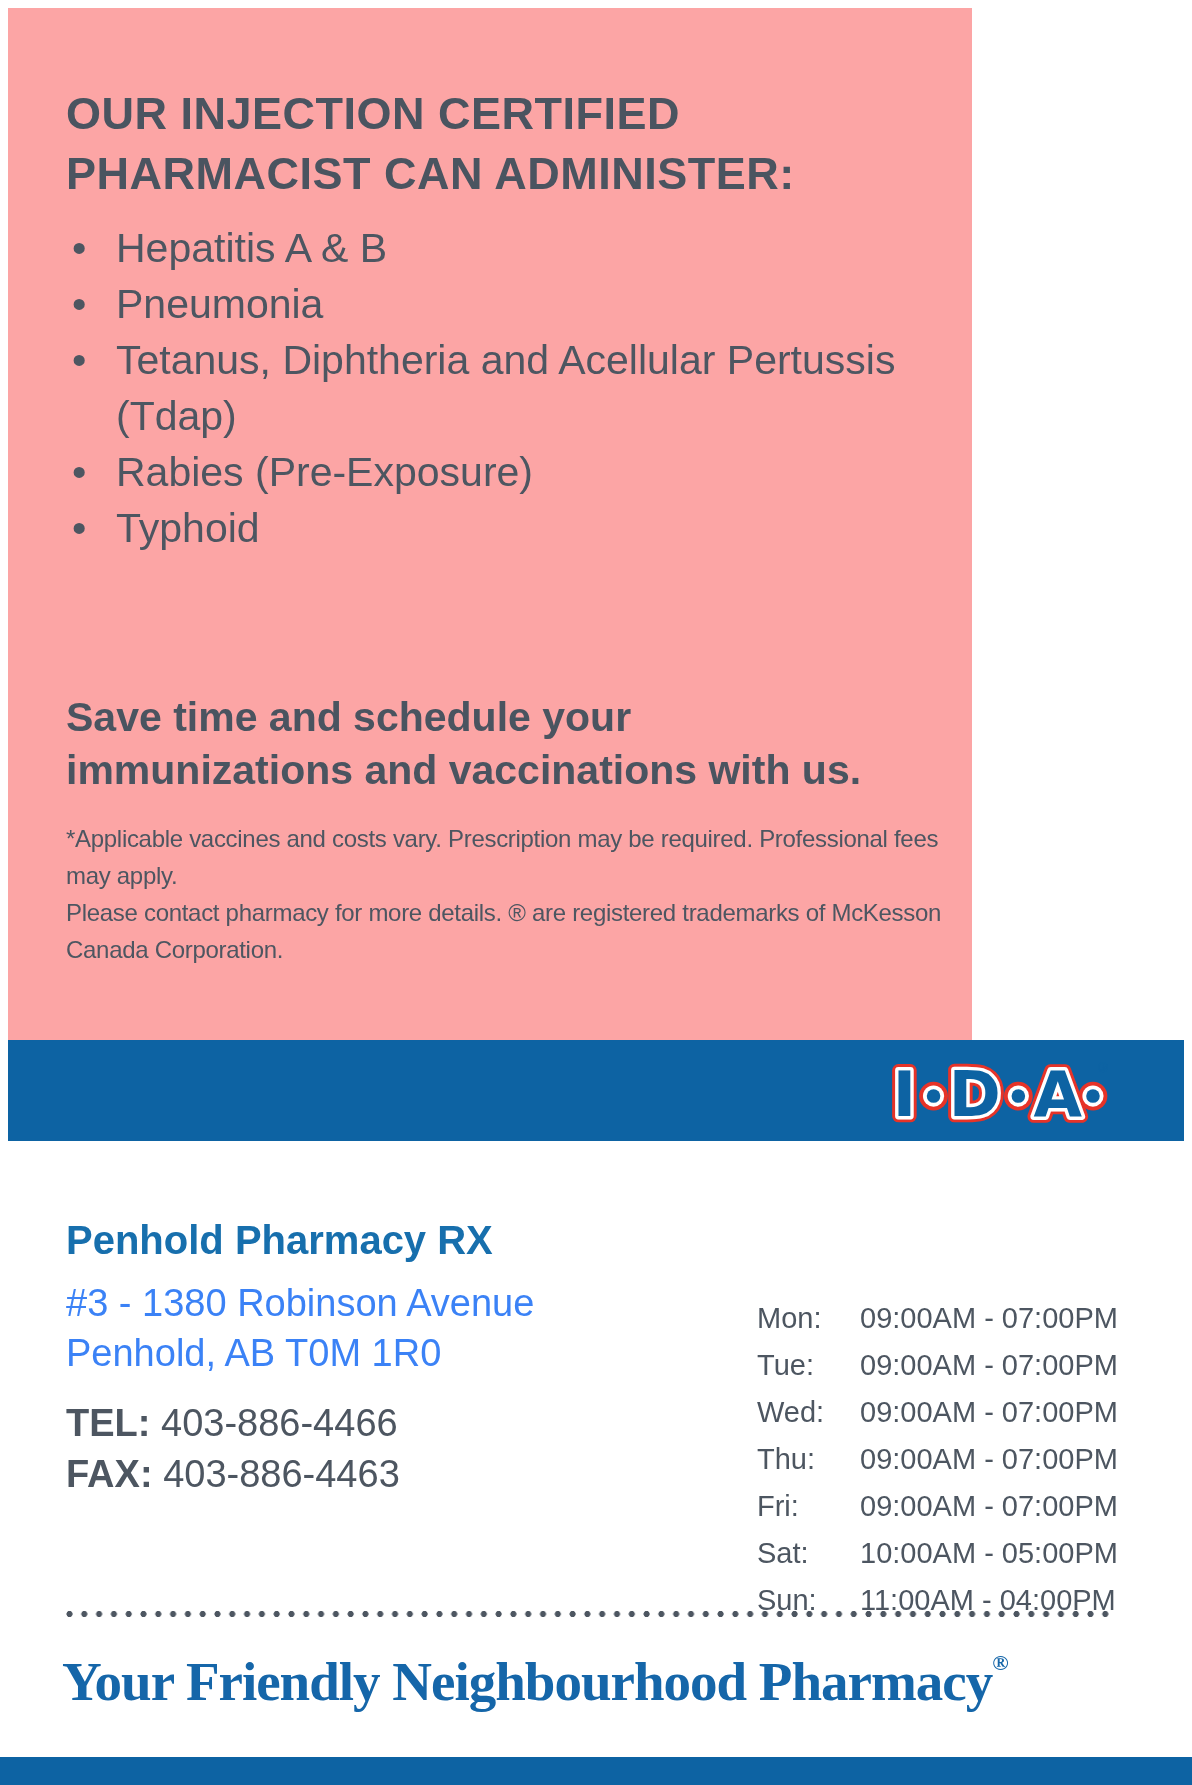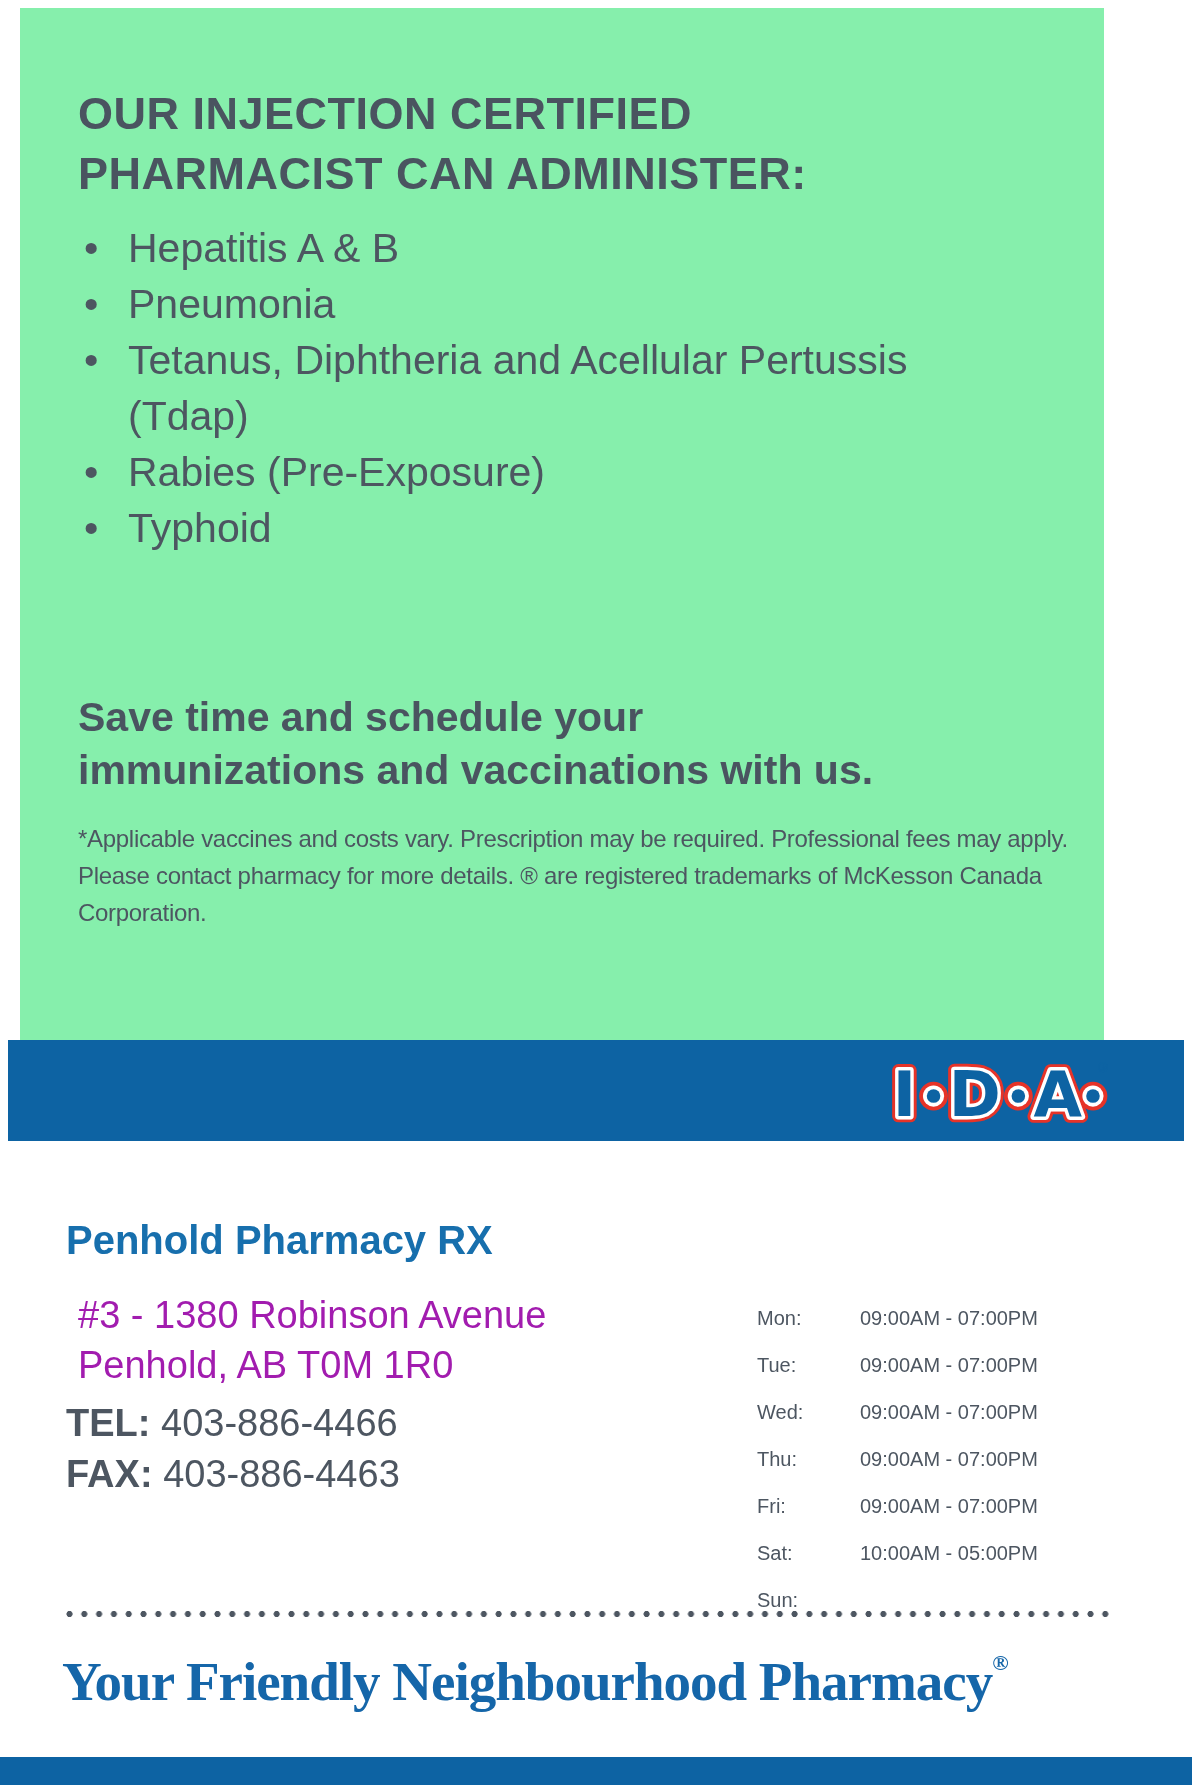--- a/index.html
+++ b/index.html
@@ -9,23 +9,23 @@
     height: 1785px;
     background: #ffffff;
     overflow: hidden;
     font-family: "Liberation Sans", sans-serif;
     color: #4d5661;
   }
 
   
   .gray-panel {
     position: absolute;
-    left: 20px; top: 8px;
-    width: 1084px; height: 1032px;
-    background: #86efac;
+    left: 8px; top: 8px;
+    width: 964px; height: 1032px;
+    background: #fca5a5;
   }
   .promo-heading {
     position: absolute;
     left: 58px; top: 76px;
     margin: 0;
     font-size: 45px;
     line-height: 60px;
     font-weight: 700;
     letter-spacing: 0.5px;
     color: #4a5460;
@@ -98,42 +98,42 @@
     left: 66px; top: 1218px;
     margin: 0;
     font-size: 40px;
     font-weight: 700;
     color: #176fad;
     text-align: right;
   }
   .store-address {
     position: absolute;
     left: 66px; top: 1278px;
-    margin: 12px;
+    margin: 0;
     font-size: 38px;
     line-height: 50px;
-    color: #a21caf;
+    color: #3b82f6;
   }
   .store-address span { display: block; }
   .store-phones {
     position: absolute;
     left: 66px; top: 1398px;
     margin: 0;
     font-size: 38px;
     line-height: 51px;
     color: #4d5661;
   }
   .store-phones .row { display: block; }
   .store-phones .lbl { font-weight: 700; }
 
   
   .hours {
     position: absolute;
     left: 757px; top: 1295px;
-    font-size: 20px;
+    font-size: 29px;
     line-height: 47px;
     color: #4d5661;
   }
   .hours .hrow { display: flex; }
   .hours .day { width: 103px; }
   .hours .time { white-space: nowrap; }
 
   
   .dotted {
     position: absolute;
@@ -265,20 +265,21 @@
     <div class="hrow">
         <span class="day">Fri:</span>
         <span class="time">09:00AM - 07:00PM</span>
       </div>
     <div class="hrow">
         <span class="day">Sat:</span>
         <span class="time">10:00AM - 05:00PM</span>
       </div>
     <div class="hrow">
         <span class="day">Sun:</span>
+        <span class="time">11:00AM - 04:00PM</span>
       </div>
   </div>
 
   <div class="dotted"></div>
 
   <h2 class="tagline"><span>Your Friendly Neighbourhood Pharmacy</span><sup>®</sup></h2>
 
   <div class="bottom-bar"></div>
 
 </div>

